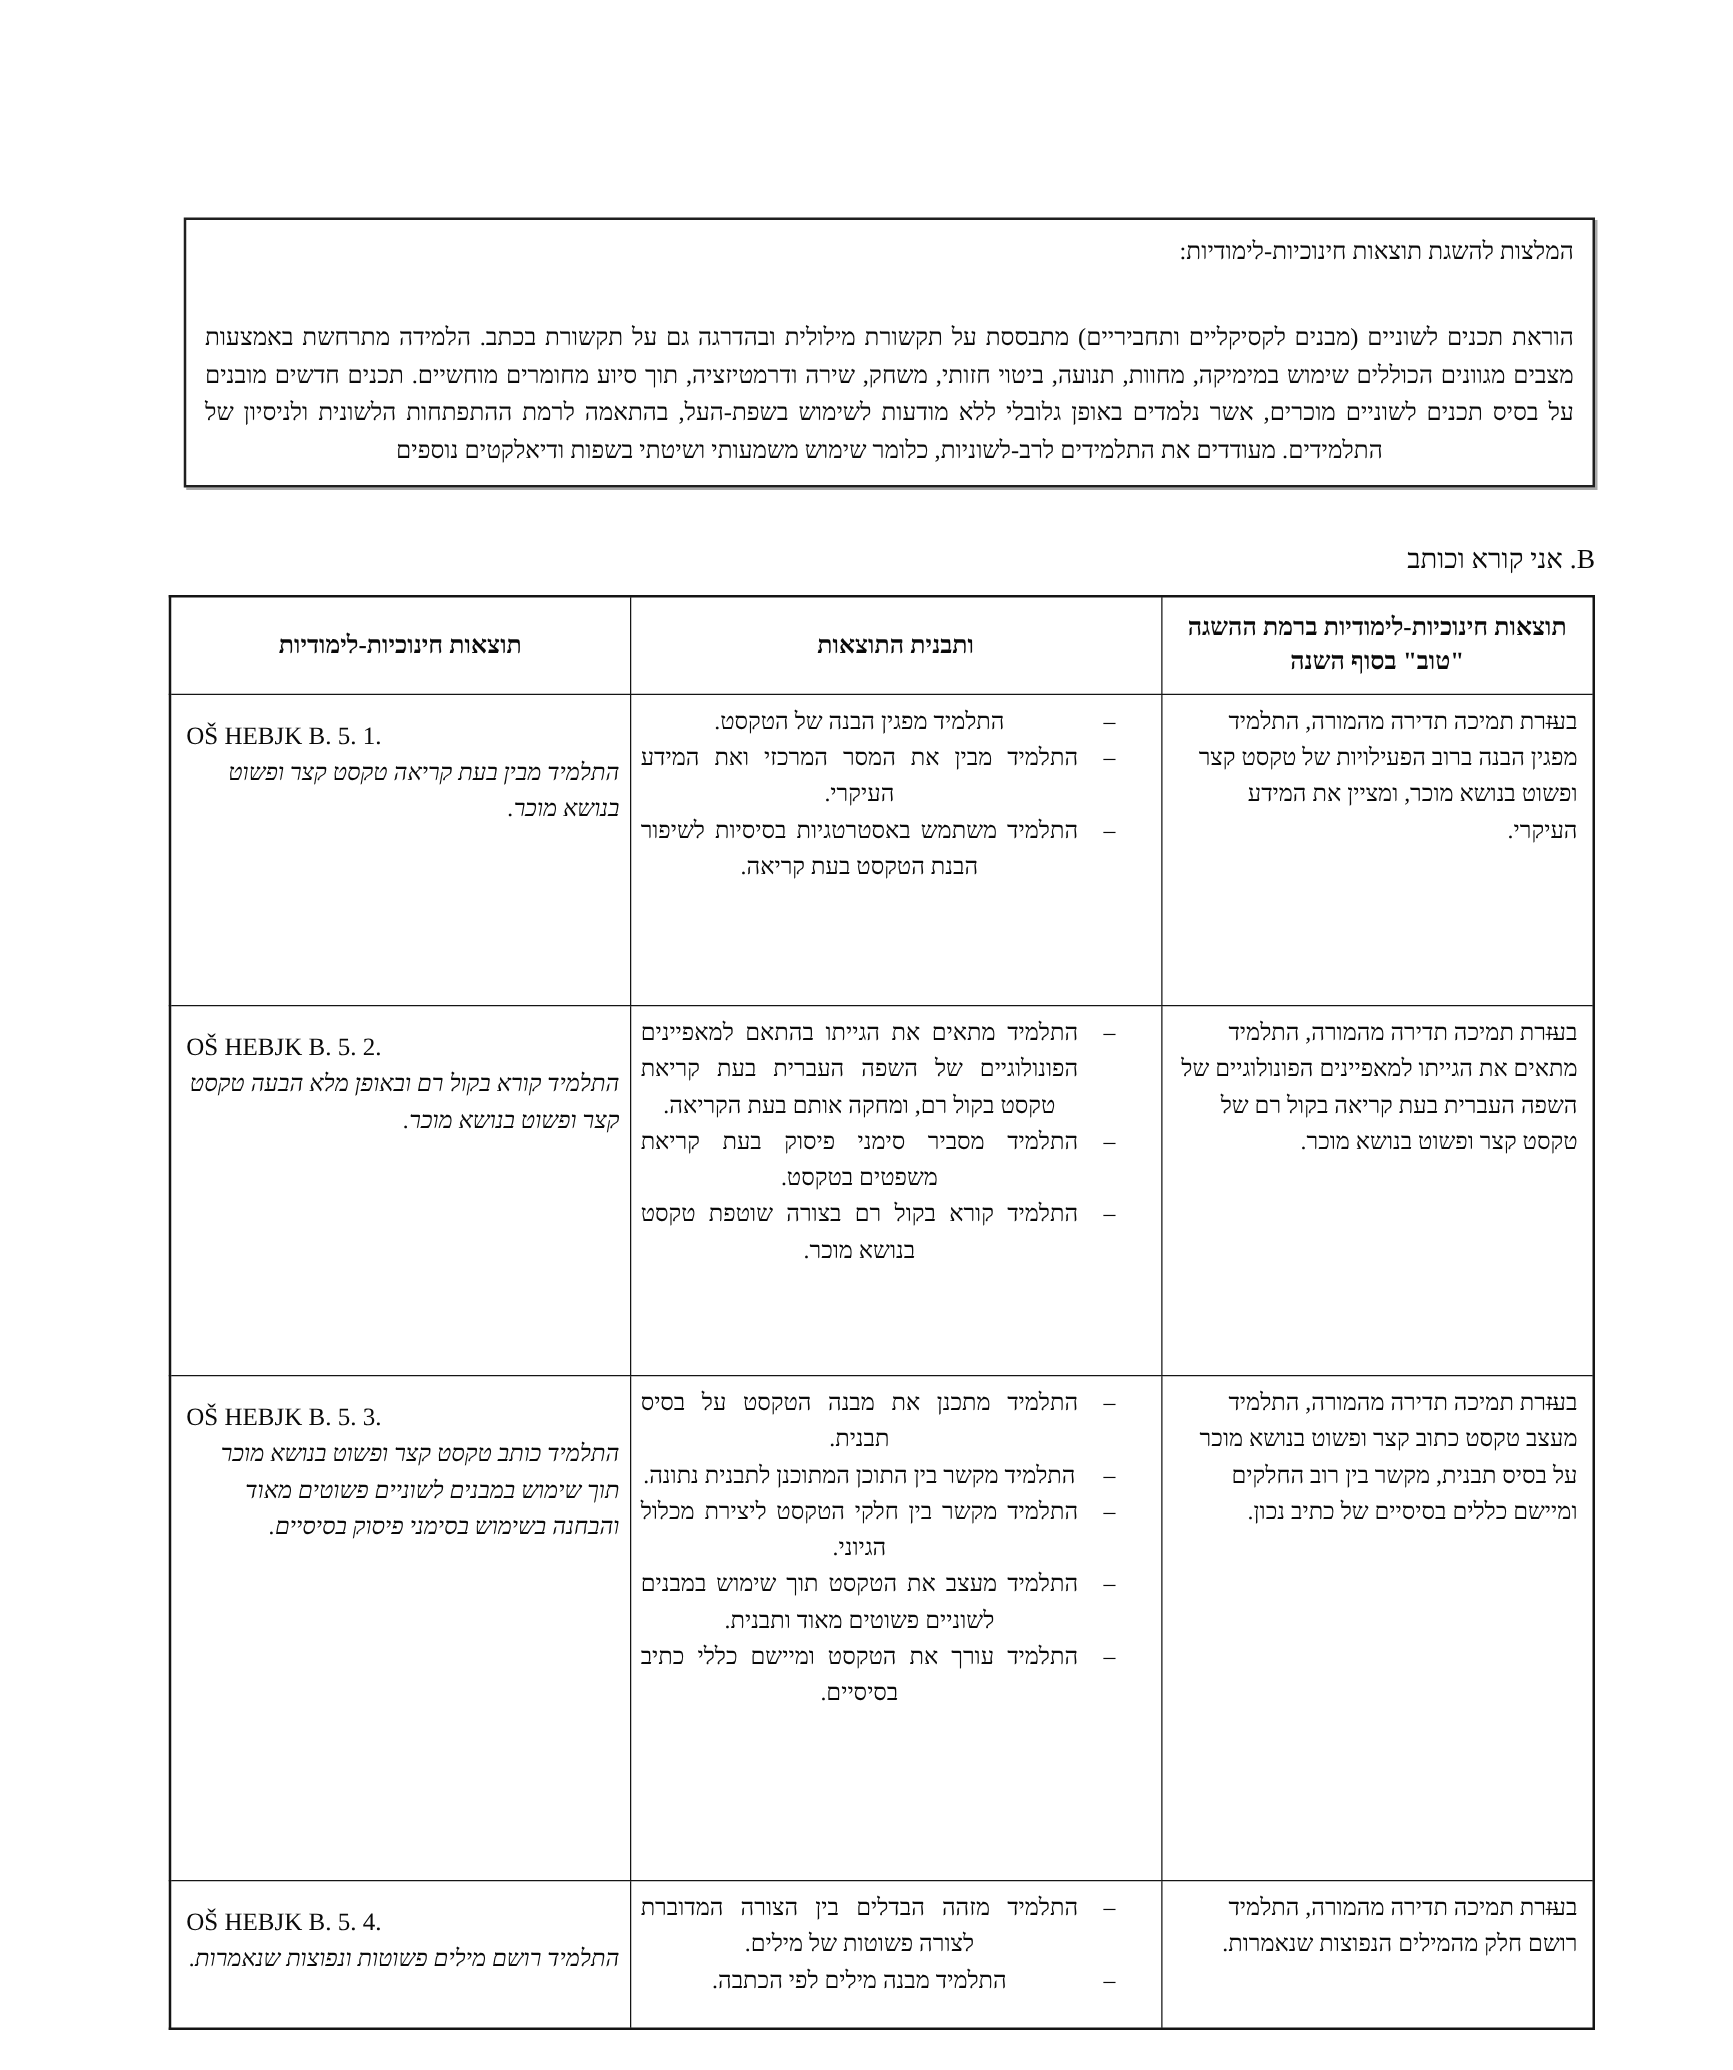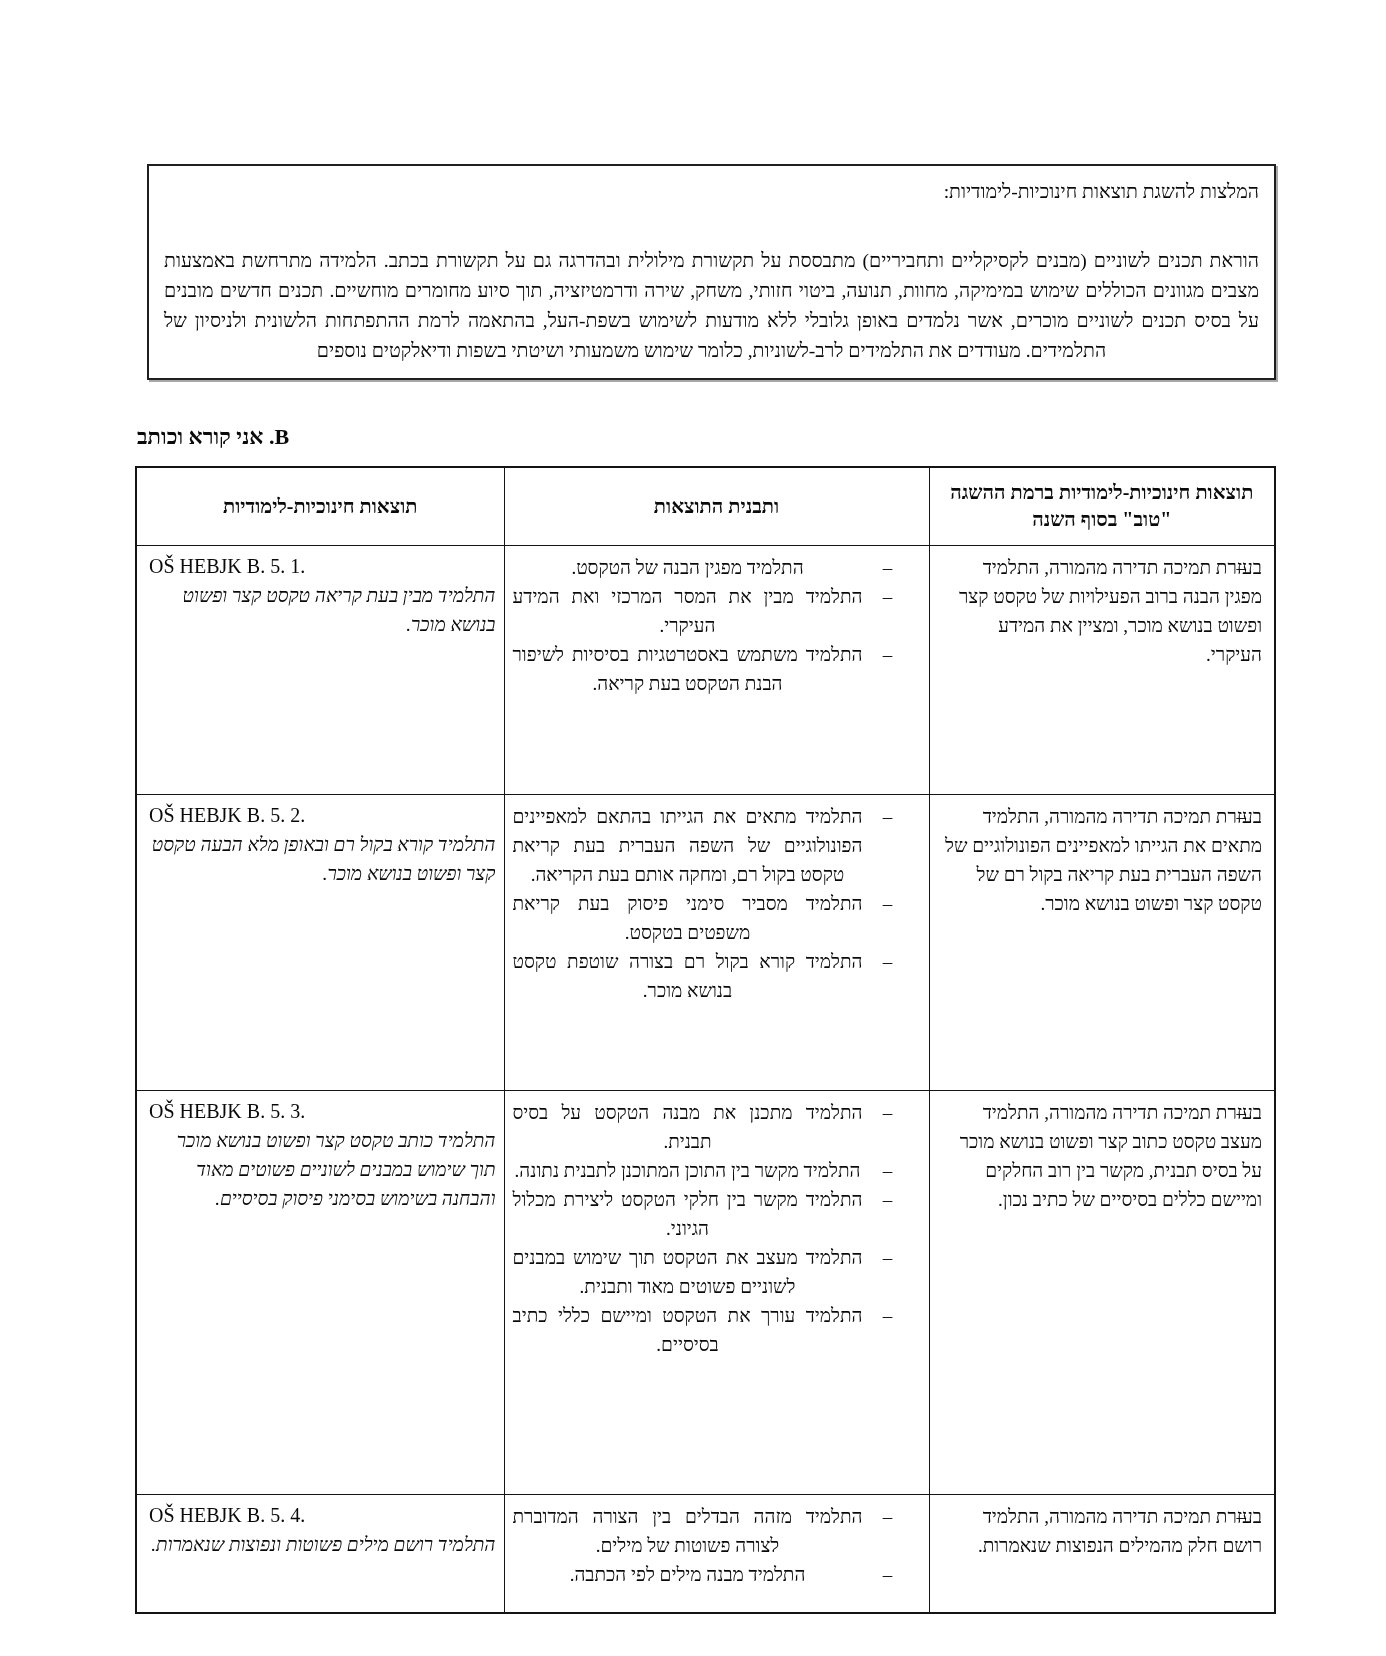--- a/index.html
+++ b/index.html
@@ -9,21 +9,21 @@
     width: 1386px;
     height: 1656px;
     position: relative;
     font-family: "Liberation Serif", "DejaVu Serif", "DejaVu Sans", serif;
     color: #0a0a0a;
     overflow: hidden;
   }
   .content {
     position: absolute;
     left: 137px;
-    top: 2px;
+    top: 12px;
     width: 1139px;
     direction: rtl;
   }
   
   .intro-box {
     width: 1129px;
     margin-top: 162px;
     margin-left: 10px;
     min-height: 207px;
     border: 2px solid #1f1f1f;
@@ -40,23 +40,23 @@
   .intro-paragraph {
     font-size: 19.5px;
     line-height: 30px;
     text-align: justify;
     text-align-last: center;
     margin-top: 39px;
   }
   
   .section-title {
     font-size: 22px;
-    font-weight: bold;
+    font-weight: normal;
     line-height: 34px;
-    text-align: left;
+    text-align: right;
     margin: 40px 0 12px 0;
   }
   
   table.outcomes {
     border-collapse: collapse;
     table-layout: fixed;
     width: 1139px;
     background: #ffffff;
     border-radius: 14px;
   }
@@ -106,21 +106,21 @@
     text-align: center;
     line-height: 29px;
   }
   ul.details-list .detail-text {
     flex: 1 1 auto;
     text-align: justify;
     text-align-last: center;
   }
 
   
-  td.cell-outcome { padding: 5px 8px 5px 12px; }
+  td.cell-outcome { padding: 18px 8px 5px 12px; }
   .outcome-code {
     direction: ltr;
     text-align: left;
     font-size: 20px;
     line-height: 30px;
   }
   .outcome-text { text-align: right; font-style: italic; }
 </style>
 </head>
 <body>

